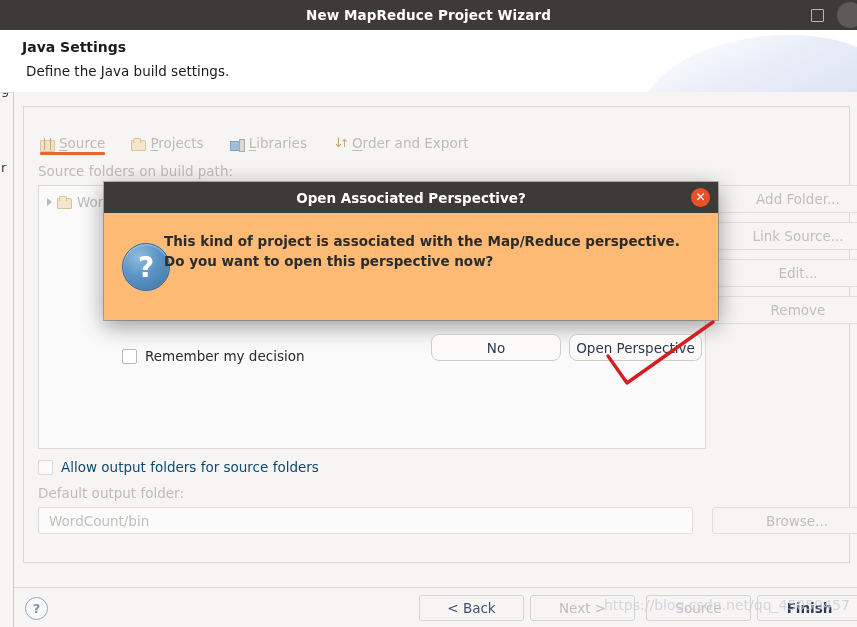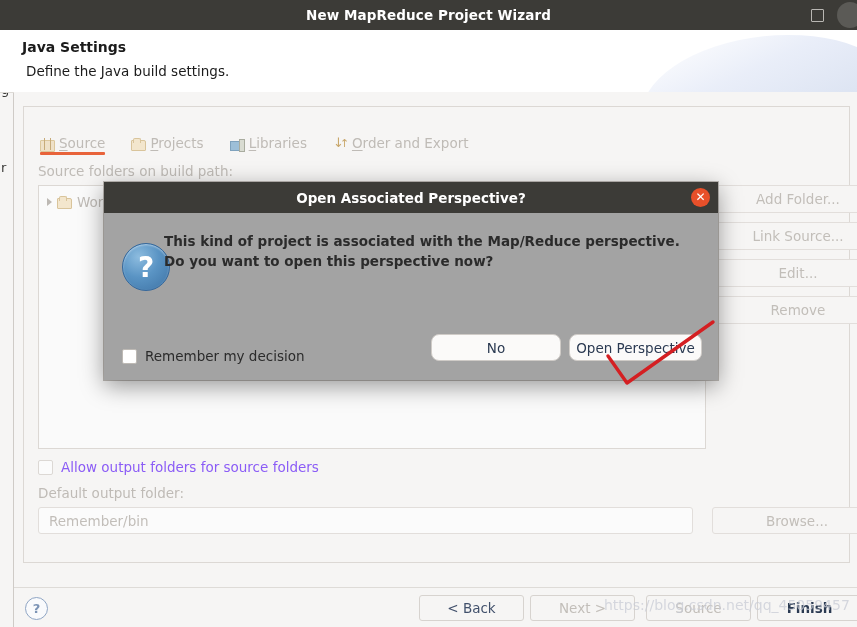--- a/index.html
+++ b/index.html
@@ -134,21 +134,21 @@
   .sidebtn{
     width:170px;height:26px;margin-bottom:9px;
     border:1px solid #e2dedа;border:1px solid #e2dedb;border-radius:3px;
     background:#f6f5f4;color:#c2bebа;color:#c2beb9;
     display:flex;align-items:center;justify-content:center;font-size:13.5px;
   }
 
   
   .chk-row{
     position:absolute;left:14px;top:352px;display:flex;align-items:center;gap:8px;
-    color:#8b5cf6;font-size:13.5px;
+    color:#0c4a6e;font-size:13.5px;
   }
   .chk-box{
     width:13px;height:13px;border:1px solid #dcd8d4;background:#fbfbfb;border-radius:2px;
   }
   .outlabel{position:absolute;left:14px;top:378px;color:#bfbbb6;font-size:13.5px;}
   .outfield{
     position:absolute;left:14px;top:400px;width:655px;height:27px;
     background:#fbfbfb;border:1px solid #e2dedb;border-radius:3px;
     display:flex;align-items:center;padding-left:10px;color:#c2beb9;font-size:13.5px;
     box-sizing:border-box;
@@ -174,22 +174,22 @@
     position:absolute;top:7px;height:26px;border:1px solid #d7d3cf;border-radius:3px;
     background:#f6f5f4;display:flex;align-items:center;justify-content:center;
     font-size:13.5px;box-sizing:border-box;
   }
   .navbtn.enabled{color:#41506b;}
   .navbtn.disabled{color:#c2beb9;}
   .navbtn.primary{color:#2b3a52;font-weight:bold;}
 
   
   #dialog{
-    position:absolute;left:104px;top:182px;width:614px;height:198px;
-    background:#a3a3a3;
+    position:absolute;left:104px;top:182px;width:614px;height:138px;
+    background:#fdba74;
     box-shadow:0 6px 22px rgba(0,0,0,.40), 0 0 0 1px #bfbbb7;
   }
   #dlg-title{
     height:31px;background:#3c3b37;display:flex;align-items:center;justify-content:center;
     position:relative;
   }
   #dlg-title .dt{color:#ffffff;font-size:13.5px;font-weight:bold;}
   .dlg-close{
     position:absolute;right:8px;top:6px;width:19px;height:19px;border-radius:50%;
     background:#e8502a;color:#ffffff;font-size:12px;line-height:19px;text-align:center;
@@ -293,21 +293,21 @@
         <div class="sidebtn">Edit...</div>
         <div class="sidebtn">Remove</div>
       </div>
 
       <div class="chk-row">
         <span class="chk-box"></span>
         <span>Allow output folders for source folders</span>
       </div>
 
       <div class="outlabel">Default output folder:</div>
-      <div class="outfield">Remember/bin</div>
+      <div class="outfield">WordCount/bin</div>
       <div class="browsebtn">Browse...</div>
     </div>
   </div>
 
   <div id="bottombar">
     <div class="help-icon">?</div>
     <div class="navbtn disabled" style="left:516px;width:105px;">Next &gt;</div>
     <div class="navbtn enabled" style="left:405px;width:105px;">&lt; Back</div>
     <div class="navbtn disabled" style="left:632px;width:105px;">Source</div>
     <div class="navbtn primary" style="left:743px;width:105px;">Finish</div>

